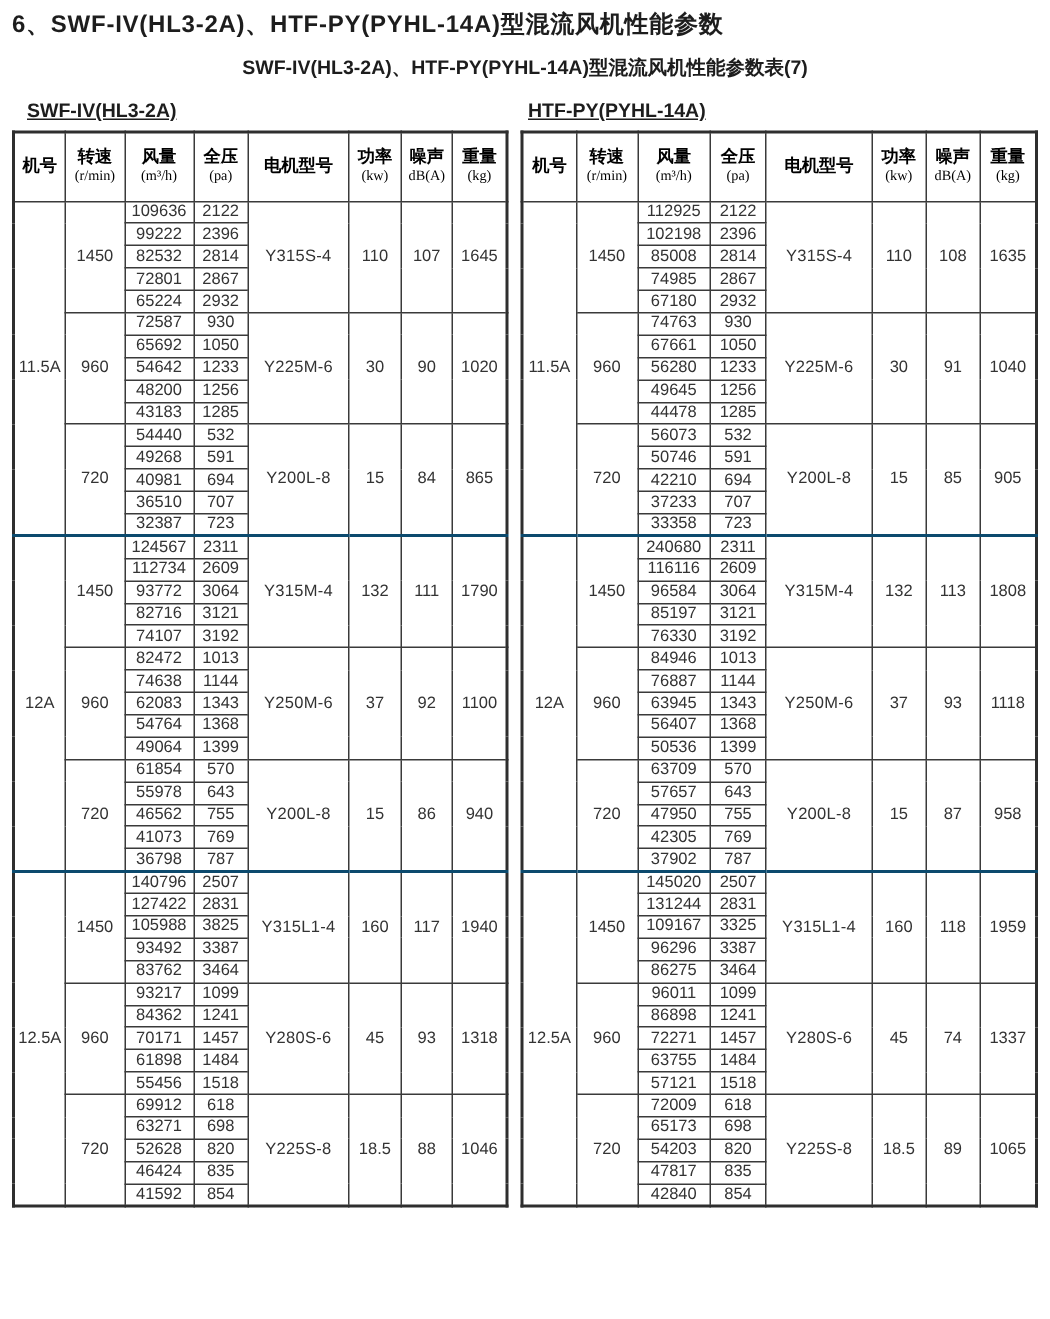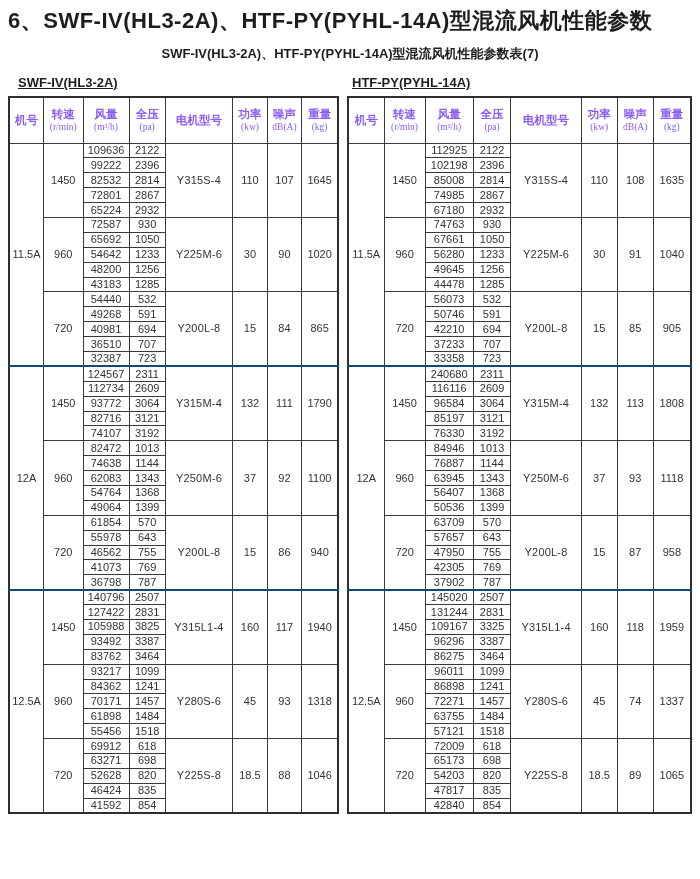--- a/index.html
+++ b/index.html
@@ -10,21 +10,21 @@
     color: #2b2b2b;
   }
   .page {
     width: 700px;
     height: 879px;
     background: #ffffff;
     padding: 4px 8px 4px 8px;
     overflow: hidden;
   }
   .main-title {
-    font-size: 22px;
+    font-size: 16px;
     font-weight: bold;
     letter-spacing: 0.5px;
     color: #1d1d1d;
     padding: 2px 0 0 0;
     white-space: nowrap;
   }
   .sub-title {
     font-size: 13px;
     font-weight: bold;
     color: #1d1d1d;
@@ -61,21 +61,21 @@
   table.perf th, table.perf td {
     border: 1px solid #3a3a3a;
     text-align: center;
     vertical-align: middle;
     overflow: hidden;
     white-space: nowrap;
   }
   table.perf th {
     height: 46px;
     font-weight: bold;
-    color: #8b5cf6;
+    color: #000000;
     background: #ffffff;
     padding: 1px 0;
     margin-top: 35px;
   }
   .h-main { font-size: 11.5px; line-height: 1.25; }
   .h-sub  { font-size: 9.5px;  line-height: 1.2; font-weight: normal; font-family: Liberation Serif, serif; }
   table.perf td {
     height: 14.9px;
     font-size: 11px;
     line-height: 1;

